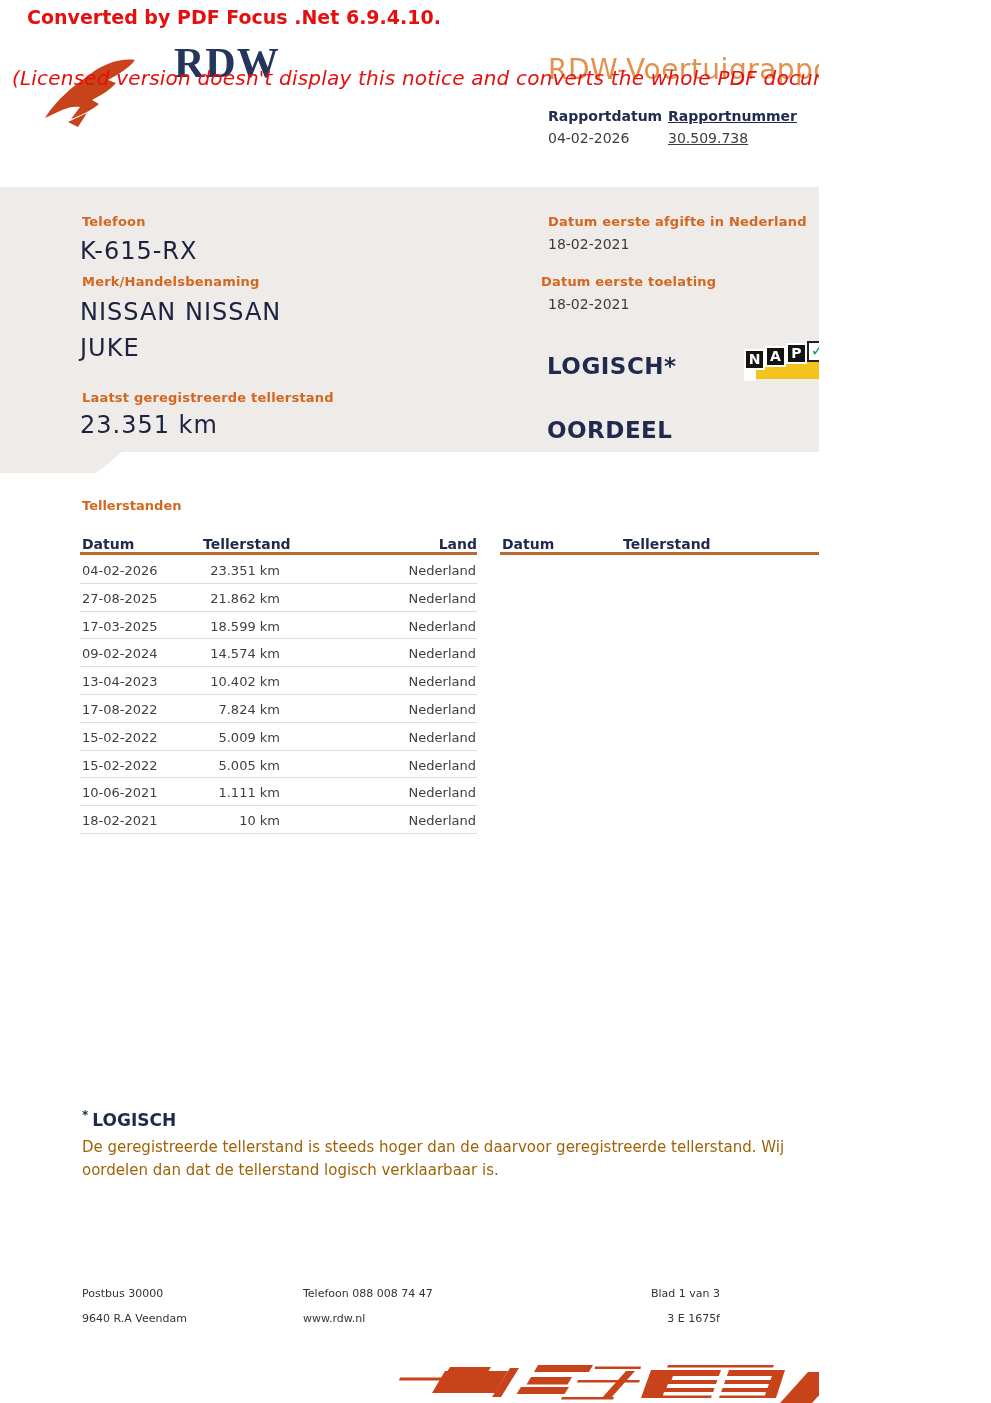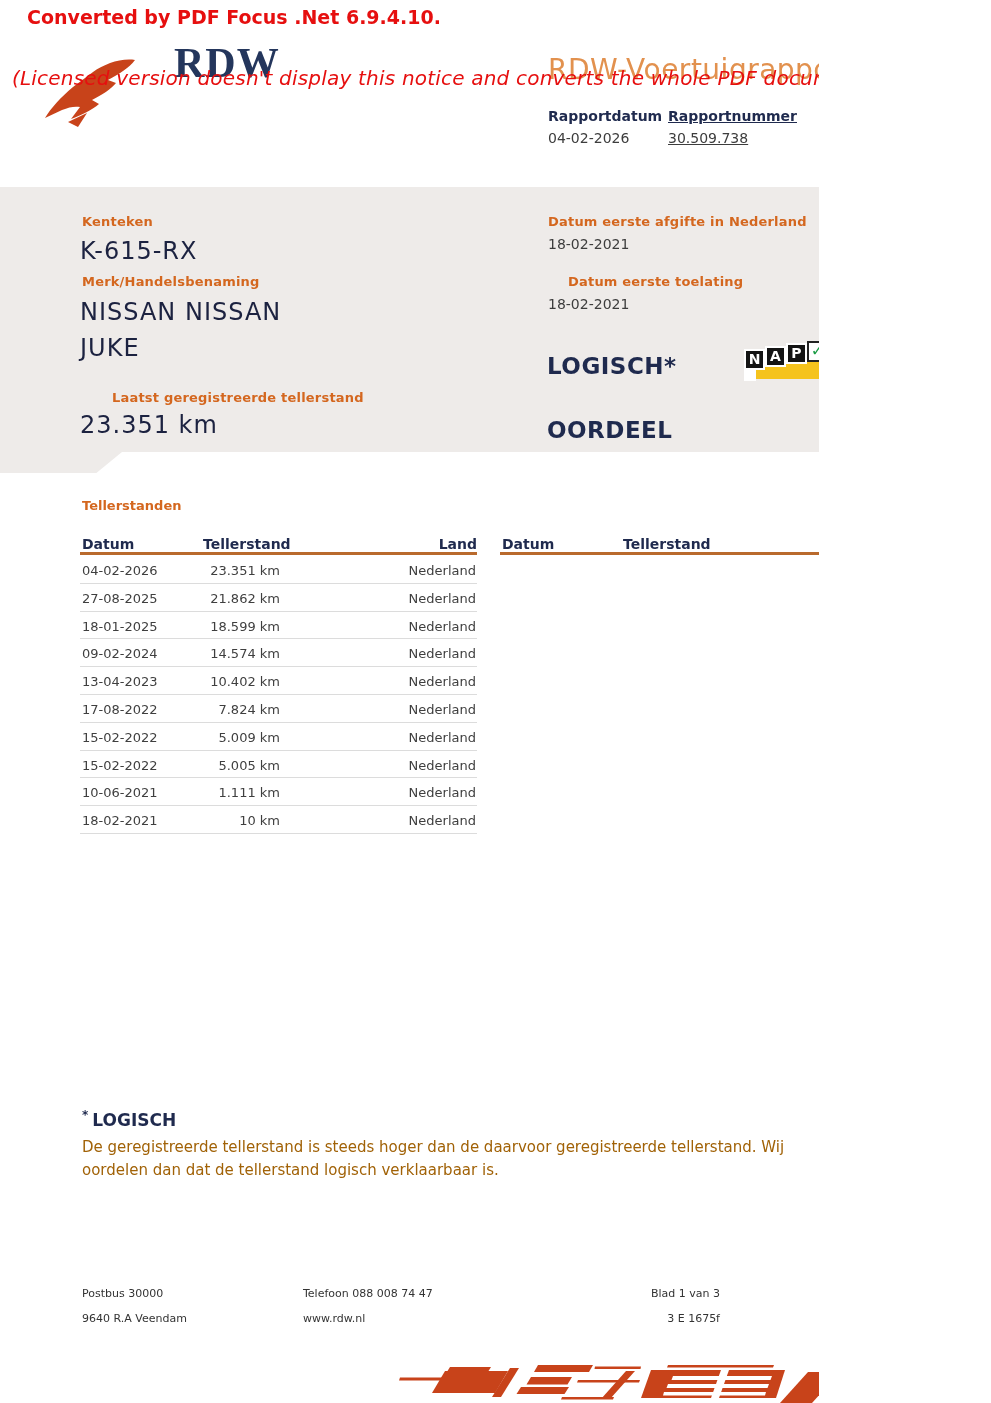--- a/index.html
+++ b/index.html
@@ -77,34 +77,34 @@
   <div class="doc-title">RDW-Voertuigrapport</div>
 
   <div class="rep-label rep-col1">Rapportdatum</div>
   <div class="rep-label rep-col2">Rapportnummer</div>
   <div class="rep-value rep-col1">04-02-2026</div>
   <div class="rep-value rep-col2">30.509.738</div>
 
   <div class="panel"></div>
   <div class="panel-tail"></div>
 
-  <div class="olabel" style="left:82px;top:214px;">Kenteken</div>
+  <div class="olabel" style="left:82px;top:214px;">Telefoon</div>
   <div class="bigval" style="left:80px;top:237px;">K-615-RX</div>
 
   <div class="olabel" style="left:82px;top:274px;">Merk/Handelsbenaming</div>
   <div class="bigval" style="left:80px;top:298px;">NISSAN NISSAN</div>
   <div class="bigval" style="left:80px;top:334px;">JUKE</div>
 
-  <div class="olabel" style="left:82px;top:390px;margin-left:30px;">Laatst geregistreerde tellerstand</div>
+  <div class="olabel" style="left:82px;top:390px;">Laatst geregistreerde tellerstand</div>
   <div class="bigval" style="left:80px;top:411px;">23.351 km</div>
 
   <div class="olabel" style="left:548px;top:214px;">Datum eerste afgifte in Nederland</div>
   <div class="dval" style="left:548px;top:236px;">18-02-2021</div>
 
-  <div class="olabel" style="left:568px;top:274px;">Datum eerste toelating</div>
+  <div class="olabel" style="left:541px;top:274px;">Datum eerste toelating</div>
   <div class="dval" style="left:548px;top:296px;">18-02-2021</div>
 
   <div class="oordeel"><span>LOGISCH*</span><br>
   <span>OORDEEL</span></div>
 
   <div class="nap">
     <div class="nap-yellow"></div>
     <div class="nap-sq nap-n">N</div>
     <div class="nap-sq nap-a">A</div>
     <div class="nap-sq nap-p">P</div>
@@ -130,21 +130,21 @@
         <span class="cell-datum">04-02-2026</span>
         <span class="cell-tellerstand">23.351 km</span>
         <span class="cell-land">Nederland</span>
       </div>
       <div class="trow">
         <span class="cell-datum">27-08-2025</span>
         <span class="cell-tellerstand">21.862 km</span>
         <span class="cell-land">Nederland</span>
       </div>
       <div class="trow">
-        <span class="cell-datum">18-01-2025</span>
+        <span class="cell-datum">17-03-2025</span>
         <span class="cell-tellerstand">18.599 km</span>
         <span class="cell-land">Nederland</span>
       </div>
       <div class="trow">
         <span class="cell-datum">09-02-2024</span>
         <span class="cell-tellerstand">14.574 km</span>
         <span class="cell-land">Nederland</span>
       </div>
       <div class="trow">
         <span class="cell-datum">13-04-2023</span>

